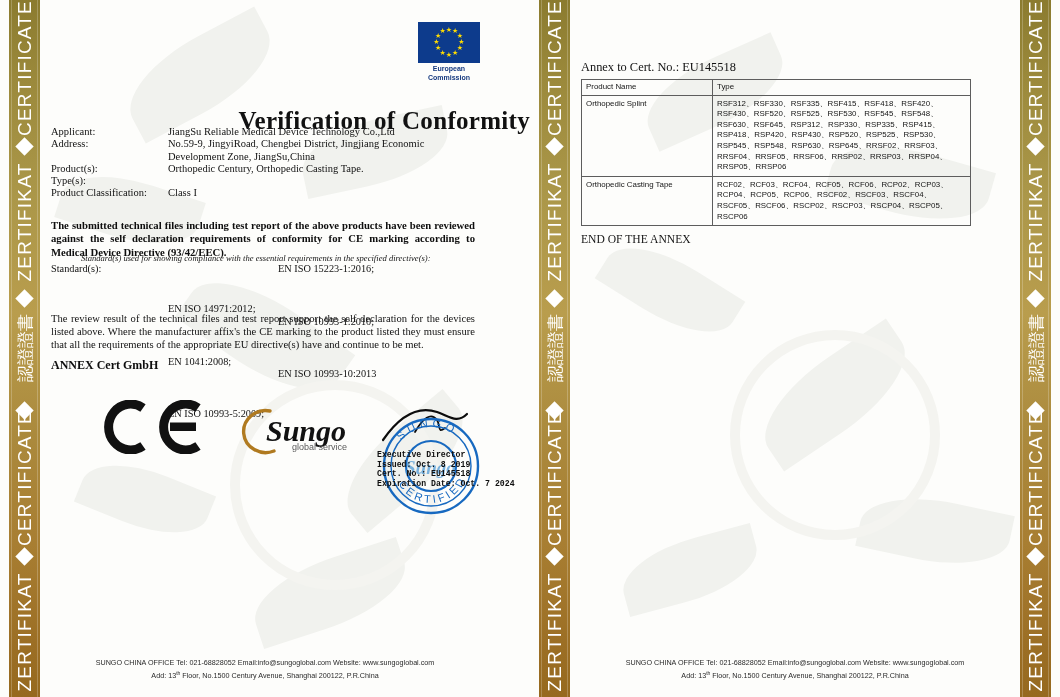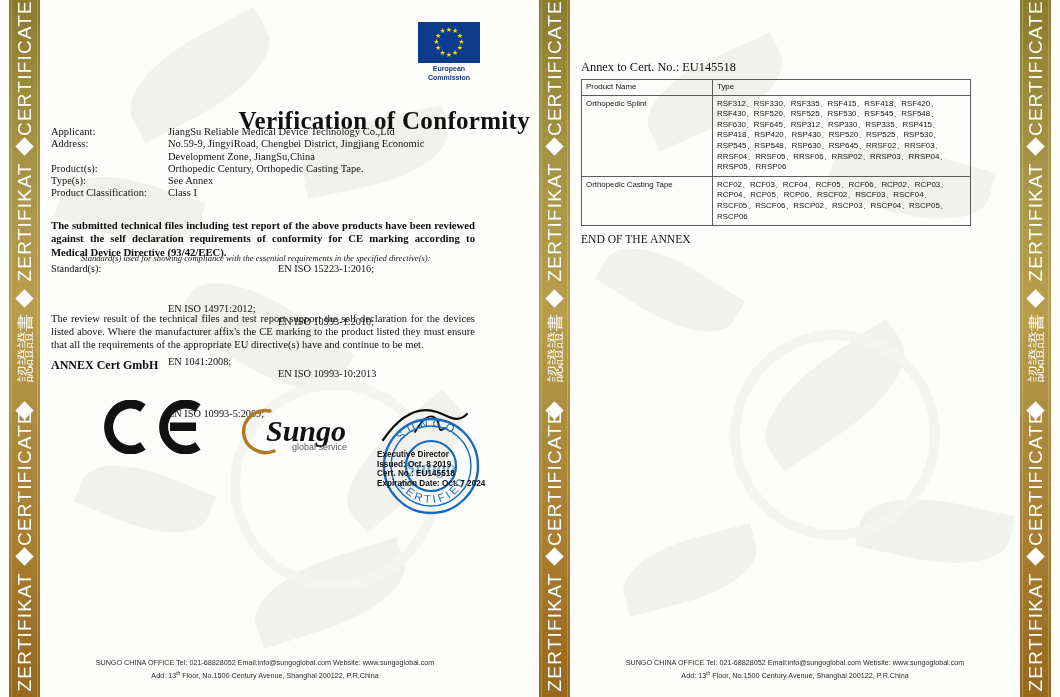--- a/index.html
+++ b/index.html
@@ -218,21 +218,21 @@
   
   .seal {
     position: absolute;
     left: 375px; top: 398px;
     width: 122px; height: 130px;
   }
   .seal svg { position: absolute; left: 0; top: 0; }
   .seal-lines {
     position: absolute;
     left: 2px; top: 52px;
-    font-family: Liberation Sans, sans-serif;
+    font-family: Liberation Mono, monospace;
     font-size: 8.2px;
     font-weight: bold;
     color: #101010;
     line-height: 9.6px;
     white-space: nowrap;
   }
 
   
   .annex-title {
     position: absolute;
@@ -342,21 +342,20 @@
     <div class="fld-row">
       <div class="fld-label">Address:</div>
       <div class="fld-val">No.59-9, JingyiRoad, Chengbei District, Jingjiang Economic Development Zone, JiangSu,China</div>
     </div>
     <div class="fld-row">
       <div class="fld-label">Product(s):</div>
       <div class="fld-val">Orthopedic Century, Orthopedic Casting Tape.</div>
     </div>
     <div class="fld-row">
       <div class="fld-label">Type(s):</div>
-      <div class="fld-val">See Annex</div>
     </div>
     <div class="fld-row">
       <div class="fld-label">Product Classification:</div>
       <div class="fld-val">Class I</div>
     </div>
   </div>
 
   <p class="para-bold">The submitted technical files including test report of the above products have been reviewed against the self declaration requirements of conformity for CE marking according to Medical Device Directive (93/42/EEC).</p>
 
   <div class="std-note">Standard(s) used for showing compliance with the essential requirements in the specified directive(s):</div>

